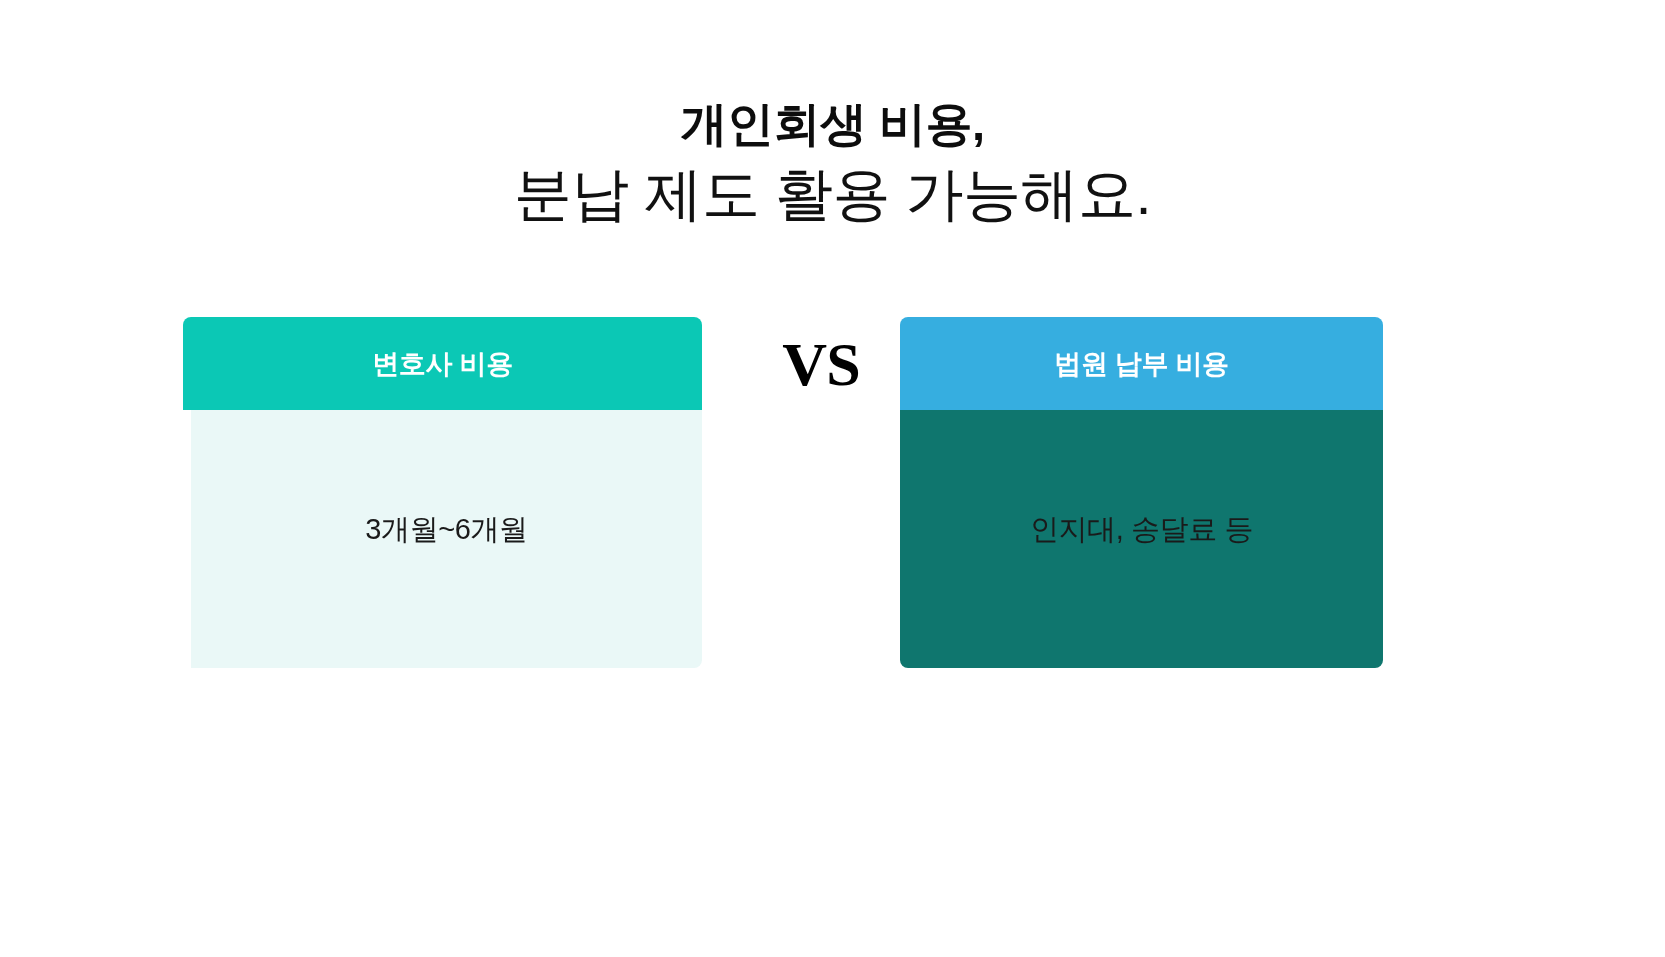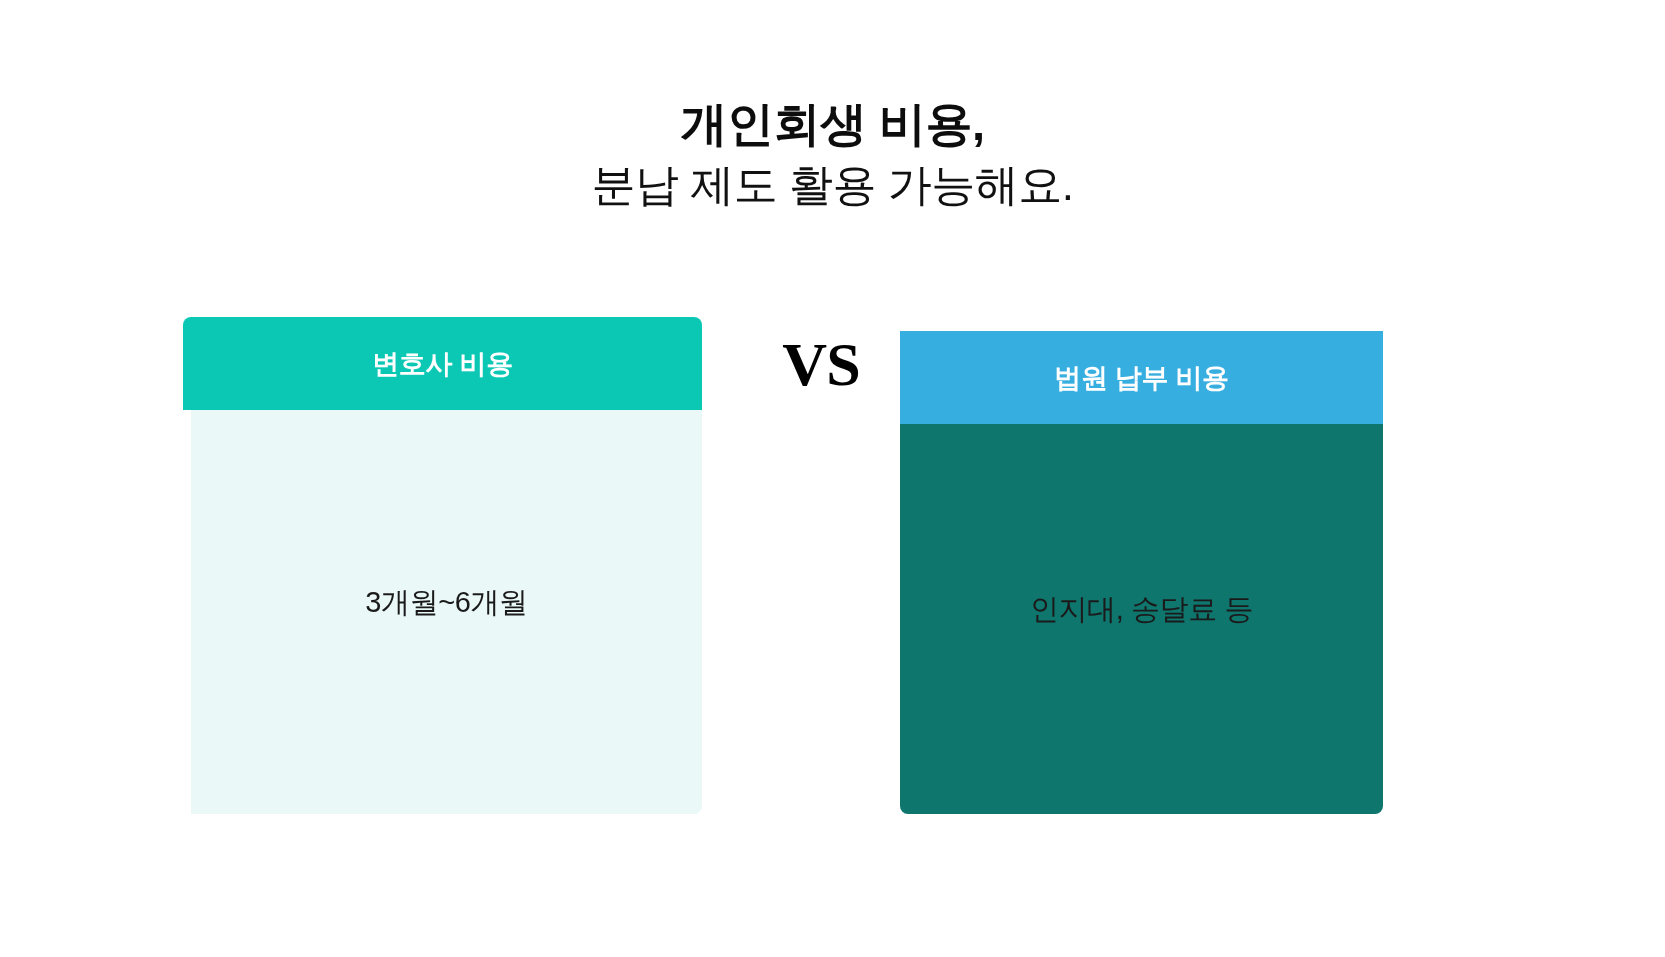--- a/index.html
+++ b/index.html
@@ -29,40 +29,40 @@
   .title-line-1 {
     display: block;
     font-size: 47px;
     font-weight: 700;
     letter-spacing: -0.5px;
     line-height: 1.32;
     color: #0d0d0d;
   }
   .title-line-2 {
     display: block;
-    font-size: 44px;
+    font-size: 58px;
     font-weight: 400;
     letter-spacing: -0.5px;
     line-height: 1.35;
     color: #111111;
   }
 
   
   .compare-area {
     position: absolute;
     left: 0;
     top: 317px;
     width: 1665px;
     height: 500px;
   }
 
   .card {
     position: absolute;
     top: 0;
-    height: 497px;
+    height: 351px;
     border-radius: 8px;
     overflow: hidden;
     display: flex;
     flex-direction: column;
   }
 
   .card-left  { left: 183px;  width: 519px; }
   .card-right { left: 900px;  width: 483px; }
 
   .card-header {
@@ -70,21 +70,21 @@
     display: flex;
     align-items: center;
     justify-content: center;
     font-size: 27px;
     font-weight: 700;
     letter-spacing: -0.3px;
     color: #ffffff;
   }
 
   .card-left  .card-header { background: #0bc8b5; }
-  .card-right .card-header { background: #36aee0; margin-top: 14px; }
+  .card-right .card-header { background: #36aee0; }
 
   .card-body {
     flex: 1;
     display: flex;
     align-items: center;
     justify-content: center;
     text-align: center;
     padding-bottom: 20px;
   }
 

